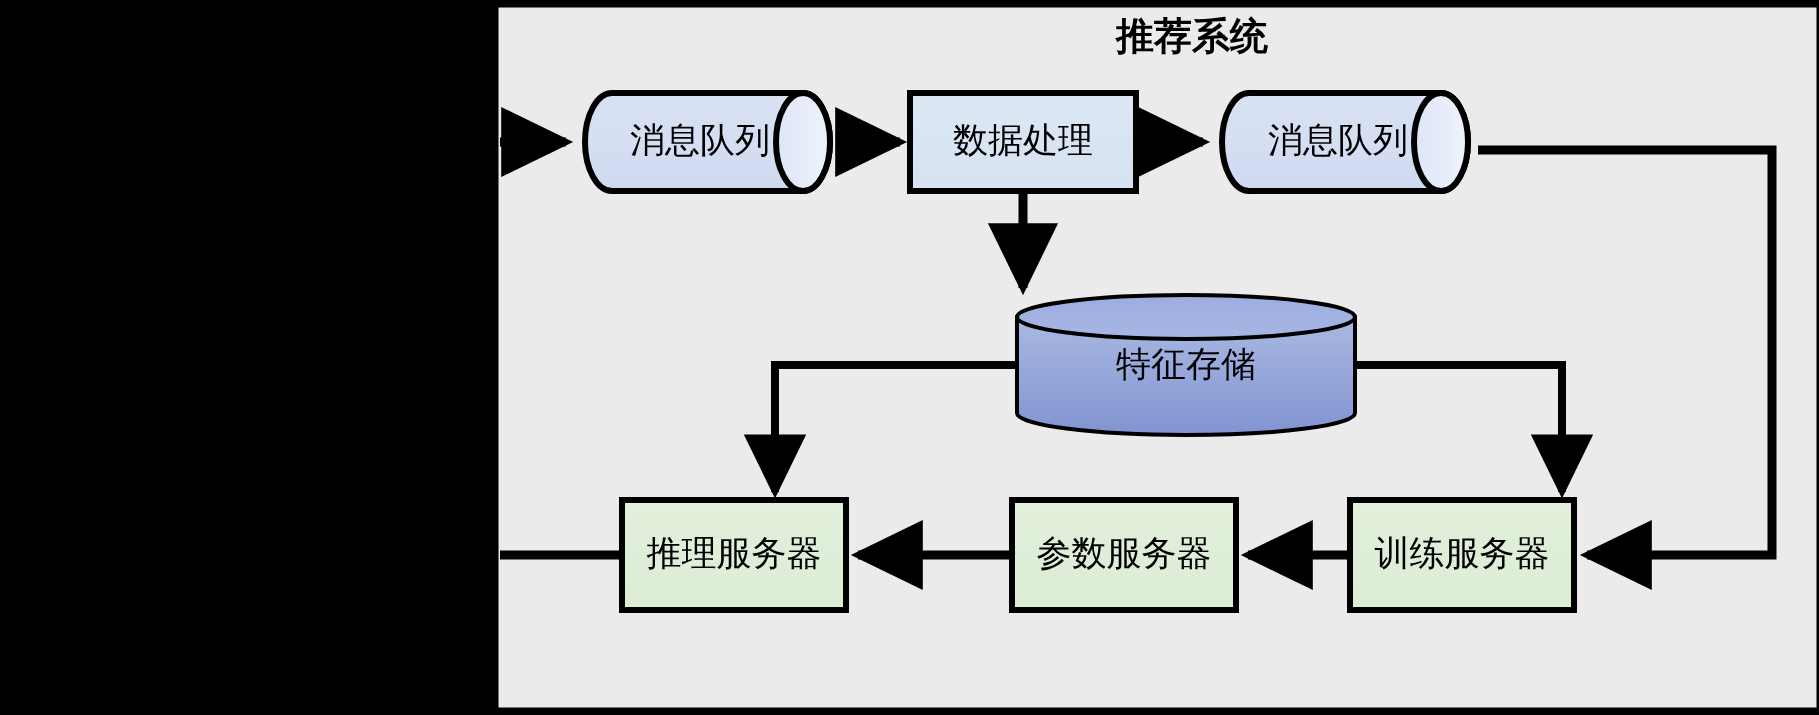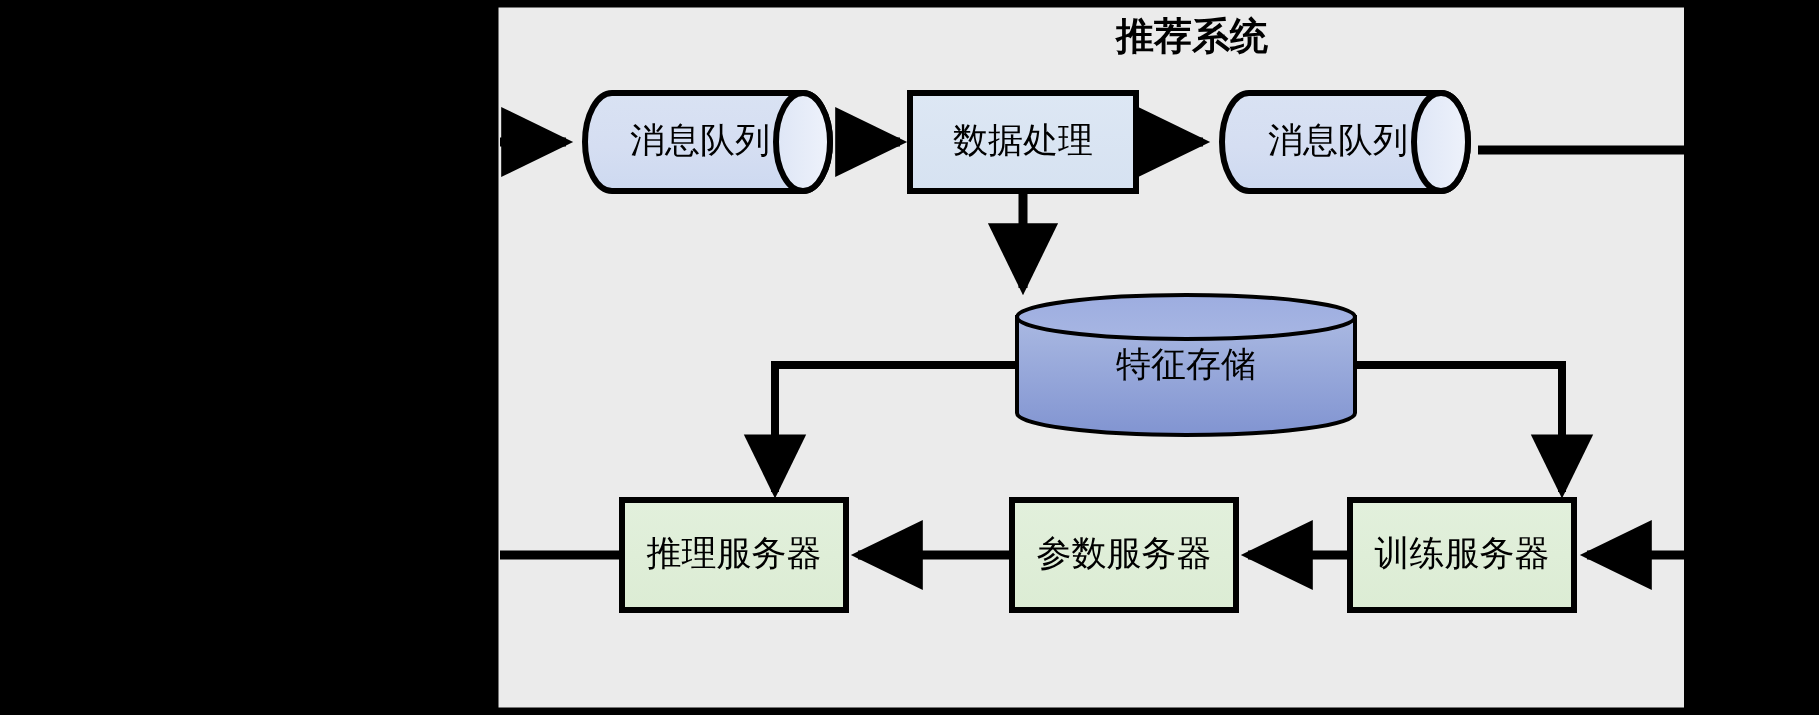--- a/index.html
+++ b/index.html
@@ -2,21 +2,21 @@
 <html><head>
 <meta charset="utf-8">
 <style>
   html, body {
     margin: 0;
     padding: 0;
     background: #000000;
   }
   #stage {
     position: relative;
-    width: 1684px;
+    width: 1819px;
     height: 715px;
     background: #000000;
     overflow: hidden;
     font-family: "Liberation Serif", "DejaVu Serif", serif;
   }
   #diagram-svg {
     position: absolute;
     left: 0;
     top: 0;
     width: 1819px;

